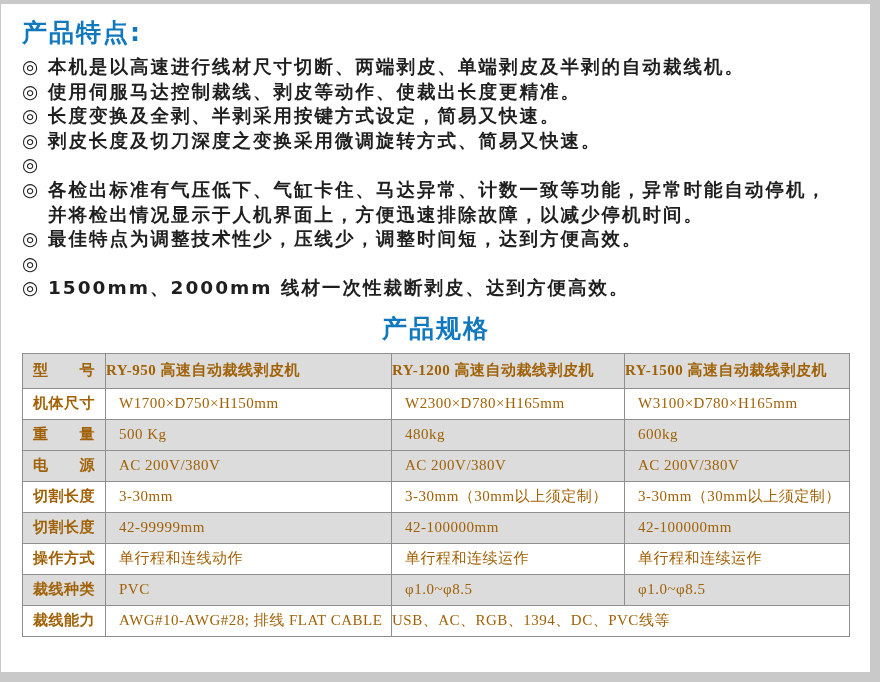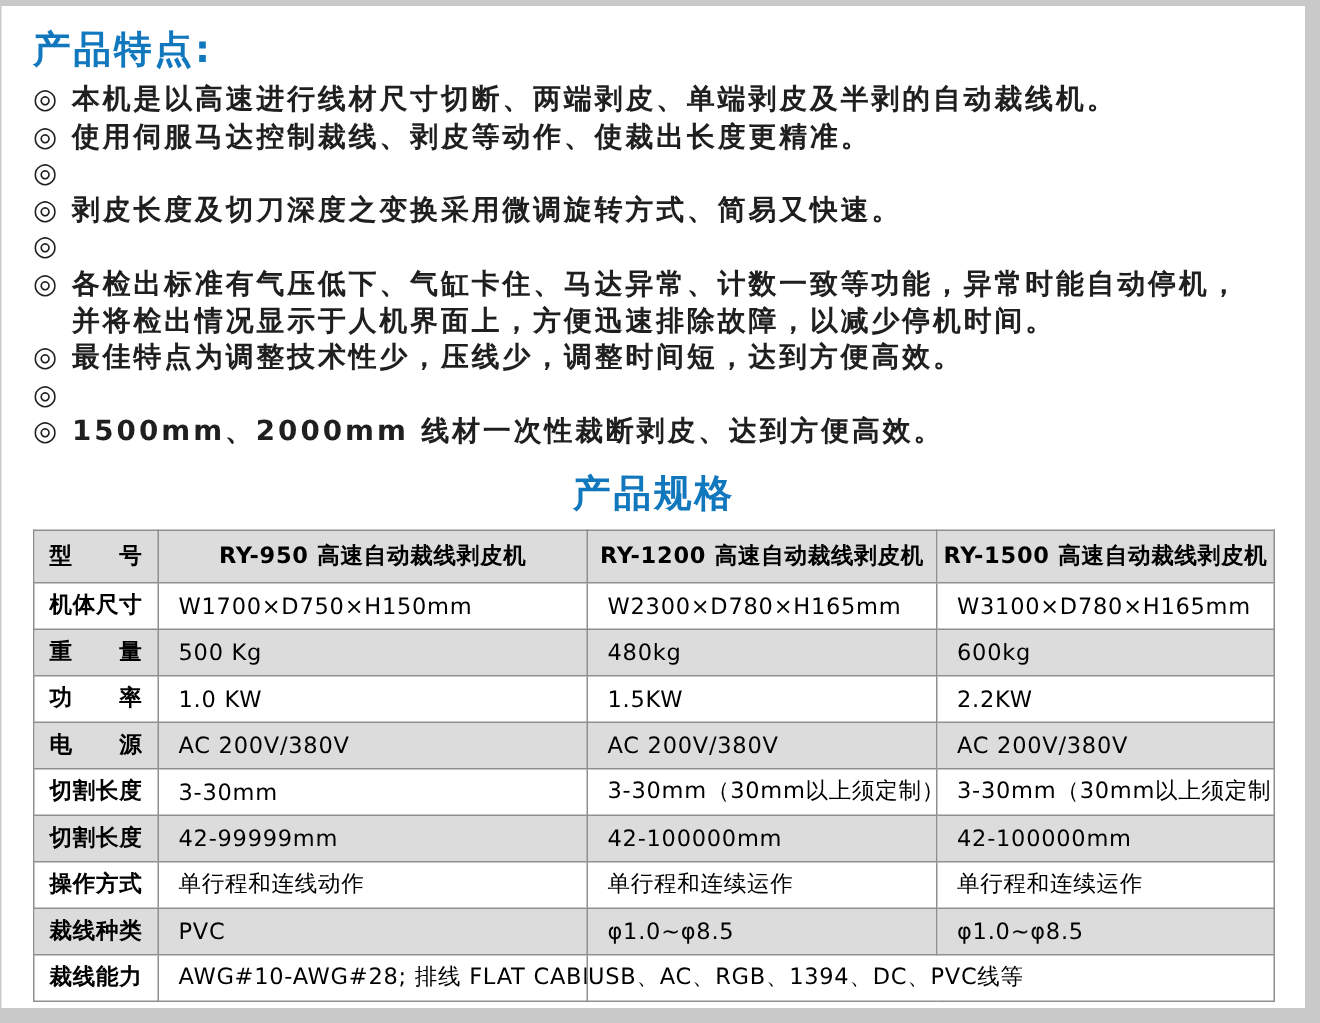--- a/index.html
+++ b/index.html
@@ -41,34 +41,35 @@
   table.spec-table{
     border-collapse:collapse;
     table-layout:fixed;
     width:827px;
     margin-top:9px;
     border:1.5px solid #646464;
   }
   .spec-table td{
     border:1px solid #8f8f8f;
     font-size:15px;
-    color:#000000;
+    color:#a16207;
     font-weight:500;
     height:30px;
     padding:0 4px 0 13px;
     letter-spacing:0.5px;
     white-space:nowrap;
     overflow:hidden;
+    font-family:Liberation Serif, serif;
   }
   .spec-table tr.hdr td{ height:34px; font-weight:600; }
   .spec-table tr.shade td{ background:#dcdcdc; }
   .spec-table td.label-cell{
     text-align:center; padding:0; font-weight:600;
   }
-  .spec-table tr.hdr td.model-cell{ text-align:center; padding:0; }
+  .spec-table tr.hdr td.model-cell{ padding:0; }
   .spec-table td.merged-cell{ text-align:left; padding:0; }
 </style>
 </head>
 <body>
 
 <div class="page">
   <div class="content">
 
     <h1 class="section-title">产品特点:</h1>
 
@@ -76,20 +77,21 @@
       <div class="feat">
         <span class="bullet">◎</span>
         <span class="feat-text">本机是以高速进行线材尺寸切断、两端剥皮、单端剥皮及半剥的自动裁线机。</span>
       </div>
       <div class="feat">
         <span class="bullet">◎</span>
         <span class="feat-text">使用伺服马达控制裁线、剥皮等动作、使裁出长度更精准。</span>
       </div>
       <div class="feat">
         <span class="bullet">◎</span>
+        <span class="feat-text">长度变换及全剥、半剥采用按键方式设定，简易又快速。</span>
       </div>
       <div class="feat">
         <span class="bullet">◎</span>
         <span class="feat-text">剥皮长度及切刀深度之变换采用微调旋转方式、简易又快速。</span>
       </div>
       <div class="feat">
         <span class="bullet">◎</span>
       </div>
       <div class="feat">
         <span class="bullet">◎</span>
@@ -129,26 +131,20 @@
           <td>W1700×D750×H150mm</td>
           <td>W2300×D780×H165mm</td>
           <td>W3100×D780×H165mm</td>
         </tr>
         <tr class="shade">
           <td class="label-cell">重　　量</td>
           <td>500 Kg</td>
           <td>480kg</td>
           <td>600kg</td>
         </tr>
-        <tr>
-          <td class="label-cell">功　　率</td>
-          <td>1.0 KW</td>
-          <td>1.5KW</td>
-          <td>2.2KW</td>
-        </tr>
         <tr class="shade">
           <td class="label-cell">电　　源</td>
           <td>AC 200V/380V</td>
           <td>AC 200V/380V</td>
           <td>AC 200V/380V</td>
         </tr>
         <tr>
           <td class="label-cell">切割长度</td>
           <td>3-30mm</td>
           <td>3-30mm（30mm以上须定制）</td>

